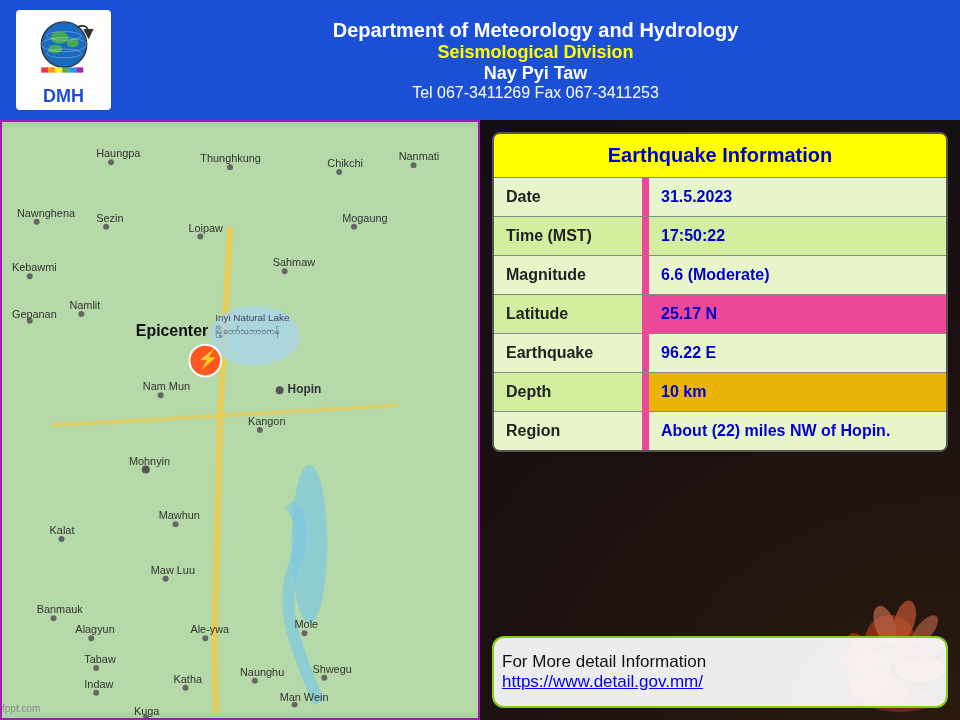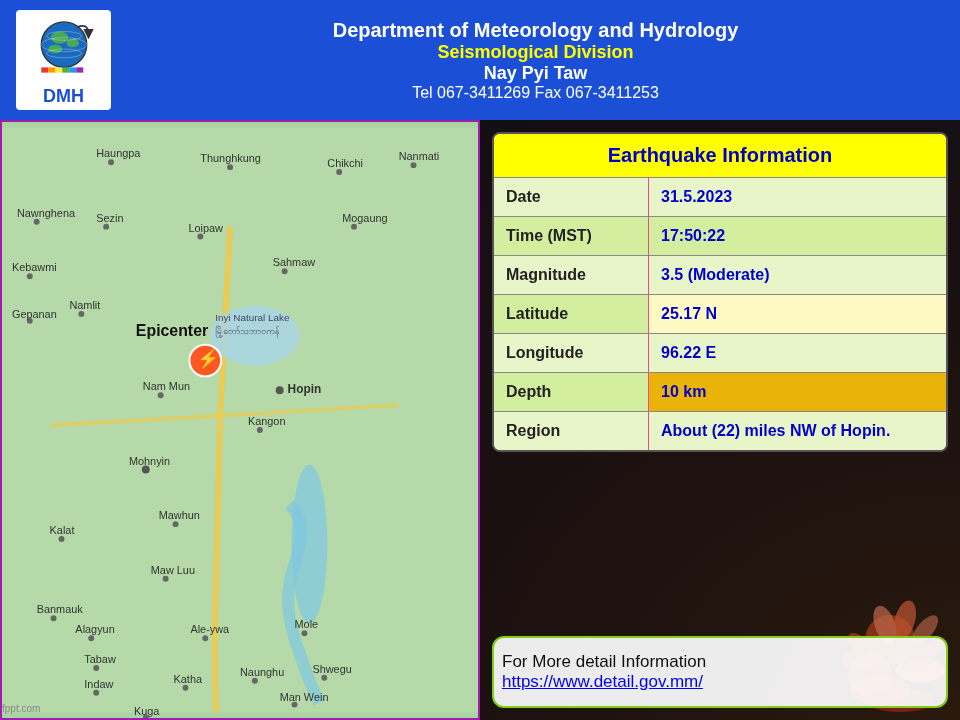--- a/index.html
+++ b/index.html
@@ -160,21 +160,21 @@
     .info-row:nth-child(even) .info-value {
       background: #d4eea0;
     }
 
     .info-label {
       width: 155px;
       padding: 10px 12px;
       font-size: 16px;
       font-weight: bold;
       color: #222;
-      border-right: 1px solid #ec4899;
+      border-right: 7px solid #ec4899;
     }
 
     .info-value {
       flex: 1;
       padding: 10px 12px;
       font-size: 16px;
       font-weight: bold;
       color: #0000cc;
     }
 
@@ -395,28 +395,28 @@
           <div class="info-row">
       <div class="info-label" style="background:#e8f5c8">Date</div>
       <div class="info-value" style="background:#e8f5c8">31.5.2023</div>
     </div>
           <div class="info-row">
       <div class="info-label" style="background:#d4eea0">Time (MST)</div>
       <div class="info-value" style="background:#d4eea0">17:50:22</div>
     </div>
           <div class="info-row">
       <div class="info-label" style="background:#e8f5c8">Magnitude</div>
-      <div class="info-value" style="background:#e8f5c8">3.5 (Moderate)</div>
+      <div class="info-value" style="background:#e8f5c8">6.6 (Moderate)</div>
     </div>
           <div class="info-row">
       <div class="info-label" style="background:#d4eea0">Latitude</div>
-      <div class="info-value" style="background:#fef9c3">25.17 N</div>
-    </div>
-          <div class="info-row">
-      <div class="info-label" style="background:#e8f5c8">Longitude</div>
+      <div class="info-value" style="background:#ec4899">25.17 N</div>
+    </div>
+          <div class="info-row">
+      <div class="info-label" style="background:#e8f5c8">Earthquake</div>
       <div class="info-value" style="background:#e8f5c8">96.22 E</div>
     </div>
           <div class="info-row">
       <div class="info-label" style="background:#d4eea0">Depth</div>
       <div class="info-value" style="background:#eab308">10 km</div>
     </div>
           <div class="info-row">
       <div class="info-label" style="background:#e8f5c8">Region</div>
       <div class="info-value" style="background:#e8f5c8">About (22) miles NW of Hopin.</div>
     </div>

